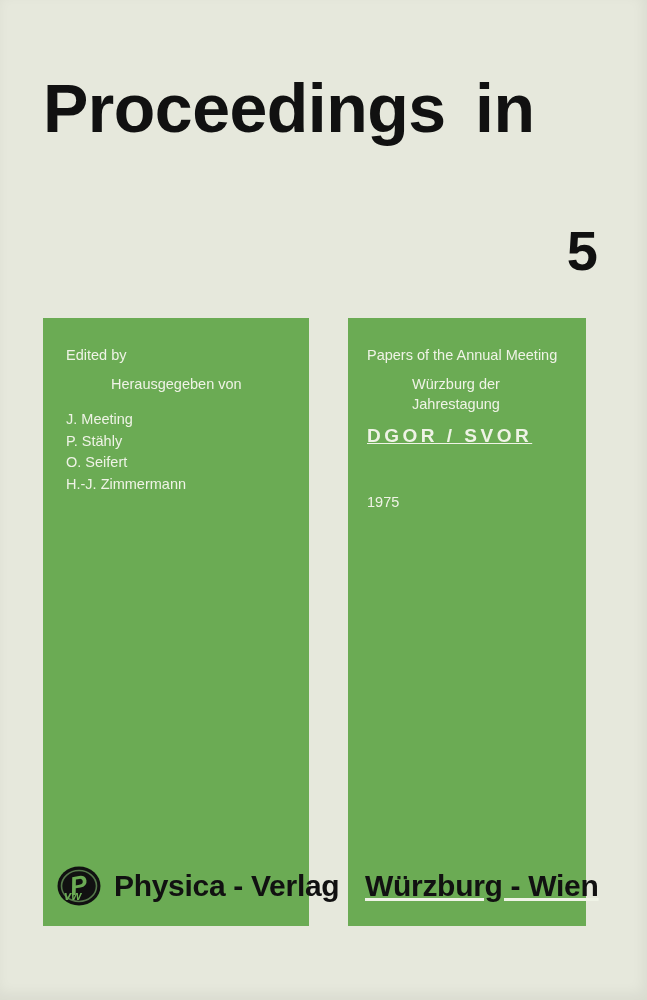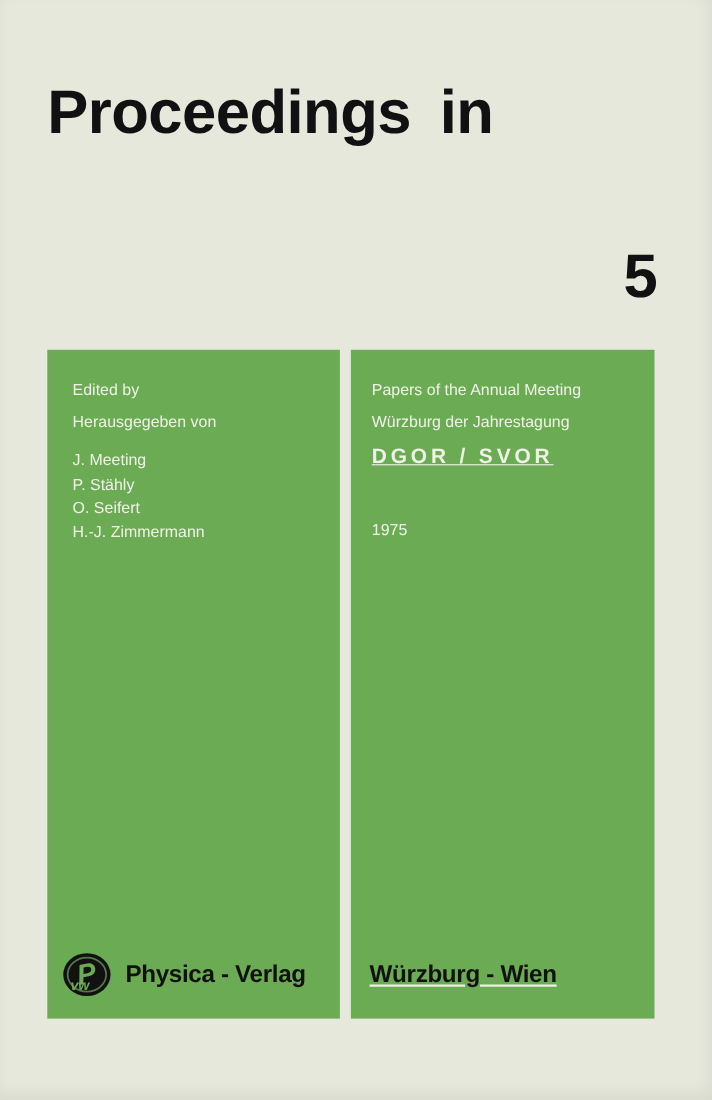--- a/index.html
+++ b/index.html
@@ -20,21 +20,21 @@
   .cover{
     position:absolute;inset:0;
     box-shadow:inset -3px -6px 14px rgba(0,0,0,0.06);
   }
   
   .title-line{
     position:absolute;
     left:43px;
     color:var(--ink);
     font-weight:bold;
-    font-size:56px;
+    font-size:68px;
     line-height:1;
     letter-spacing:-0.5px;
     word-spacing:11px;
     white-space:nowrap;
   }
   .title-1{top:74px;}
   .title-2{top:158px;}
   .title-volume{
     position:absolute;
     left:43px;right:49px;
@@ -47,29 +47,29 @@
   }
   
   .panel{
     position:absolute;
     top:318px;
     height:608px;
     background:var(--panel-green);
     color:var(--panel-text);
   }
   .panel-left{left:43px;width:266px;}
-  .panel-right{left:319px;width:276px;}
+  .panel-right{left:348px;width:238px;}
   .panel-body{
     position:absolute;top:0;left:0;right:0;
     font-size:14.5px;
     line-height:20px;
   }
   .panel-left .panel-body{padding:27px 18px 0 23px;}
   .panel-right .panel-body{padding:27px 14px 0 19px;}
-  .sub-line{margin-top:9px;}
+  .sub-line{margin-top:9px;margin-left:45px;}
   .editors{margin-top:15px;}
   .editor-name{line-height:21.5px;}
   .societies{
     margin-top:10px;
     font-size:19px;
     line-height:24px;
     font-weight:bold;
     letter-spacing:3.5px;
     text-decoration:underline;
   }
@@ -82,21 +82,21 @@
     display:flex;
     align-items:center;
     gap:13px;
     white-space:nowrap;
   }
   .panel-left .brand-row{left:14px;}
   .panel-right .brand-row{left:17px;text-decoration:underline;}
   .brand-text{
     color:var(--ink);
     font-weight:bold;
-    font-size:22px;
+    font-size:30px;
     letter-spacing:-0.3px;
     text-align:center;
   }
   .logo{
     width:44px;height:40px;
     display:block;
     color:var(--panel-green);
   }
 </style>
 </head>

